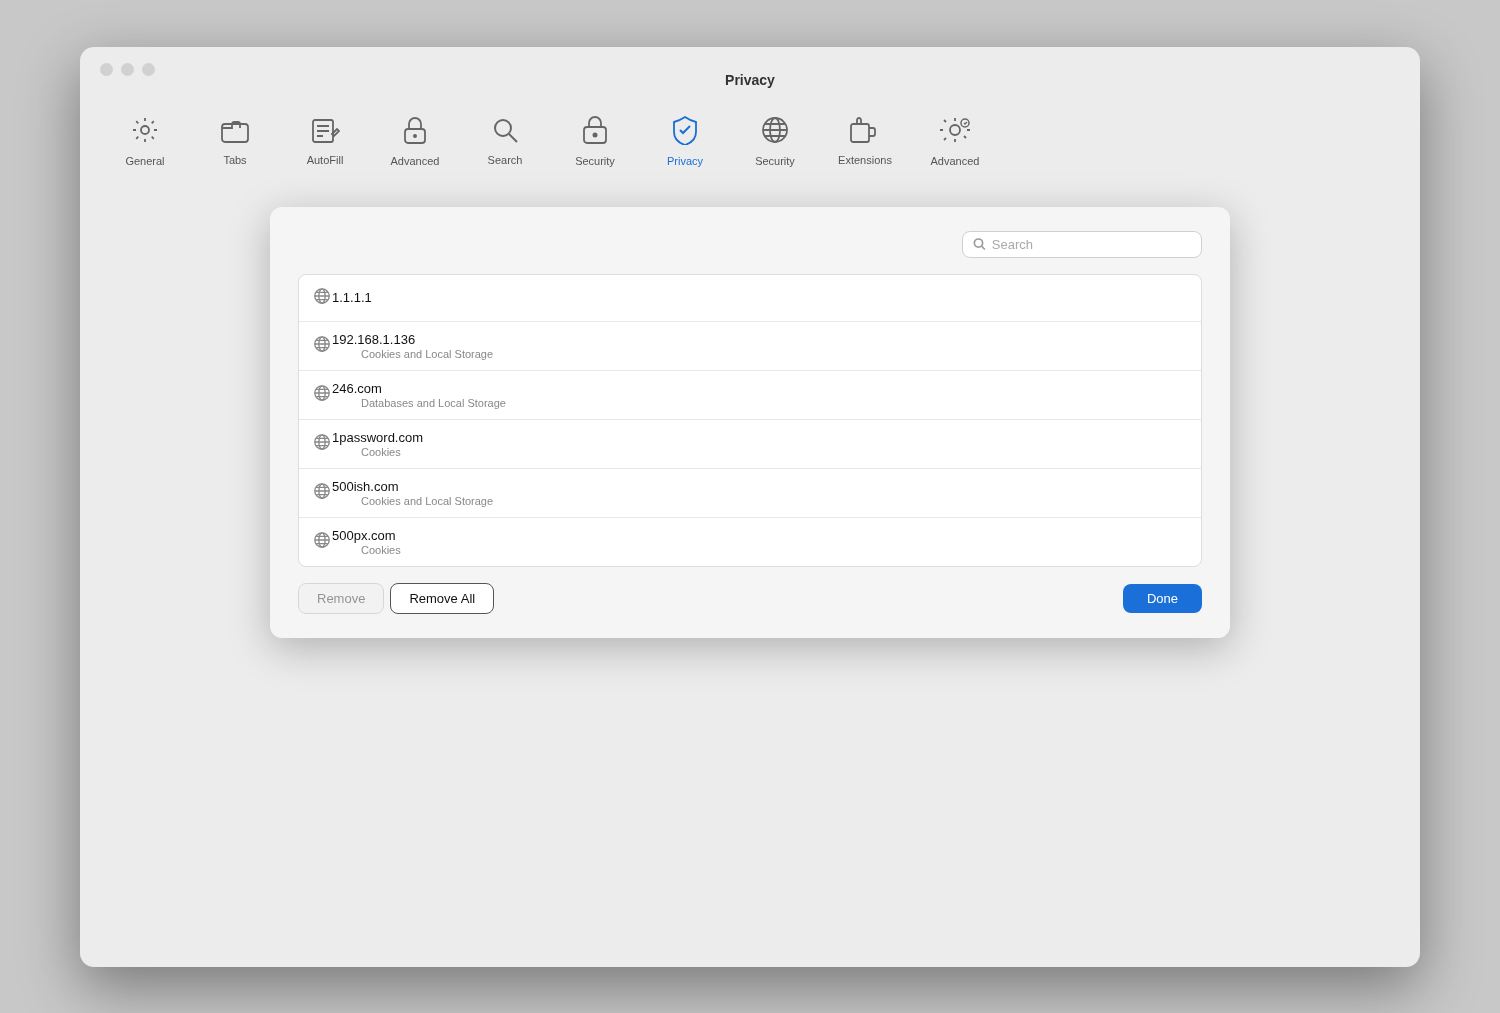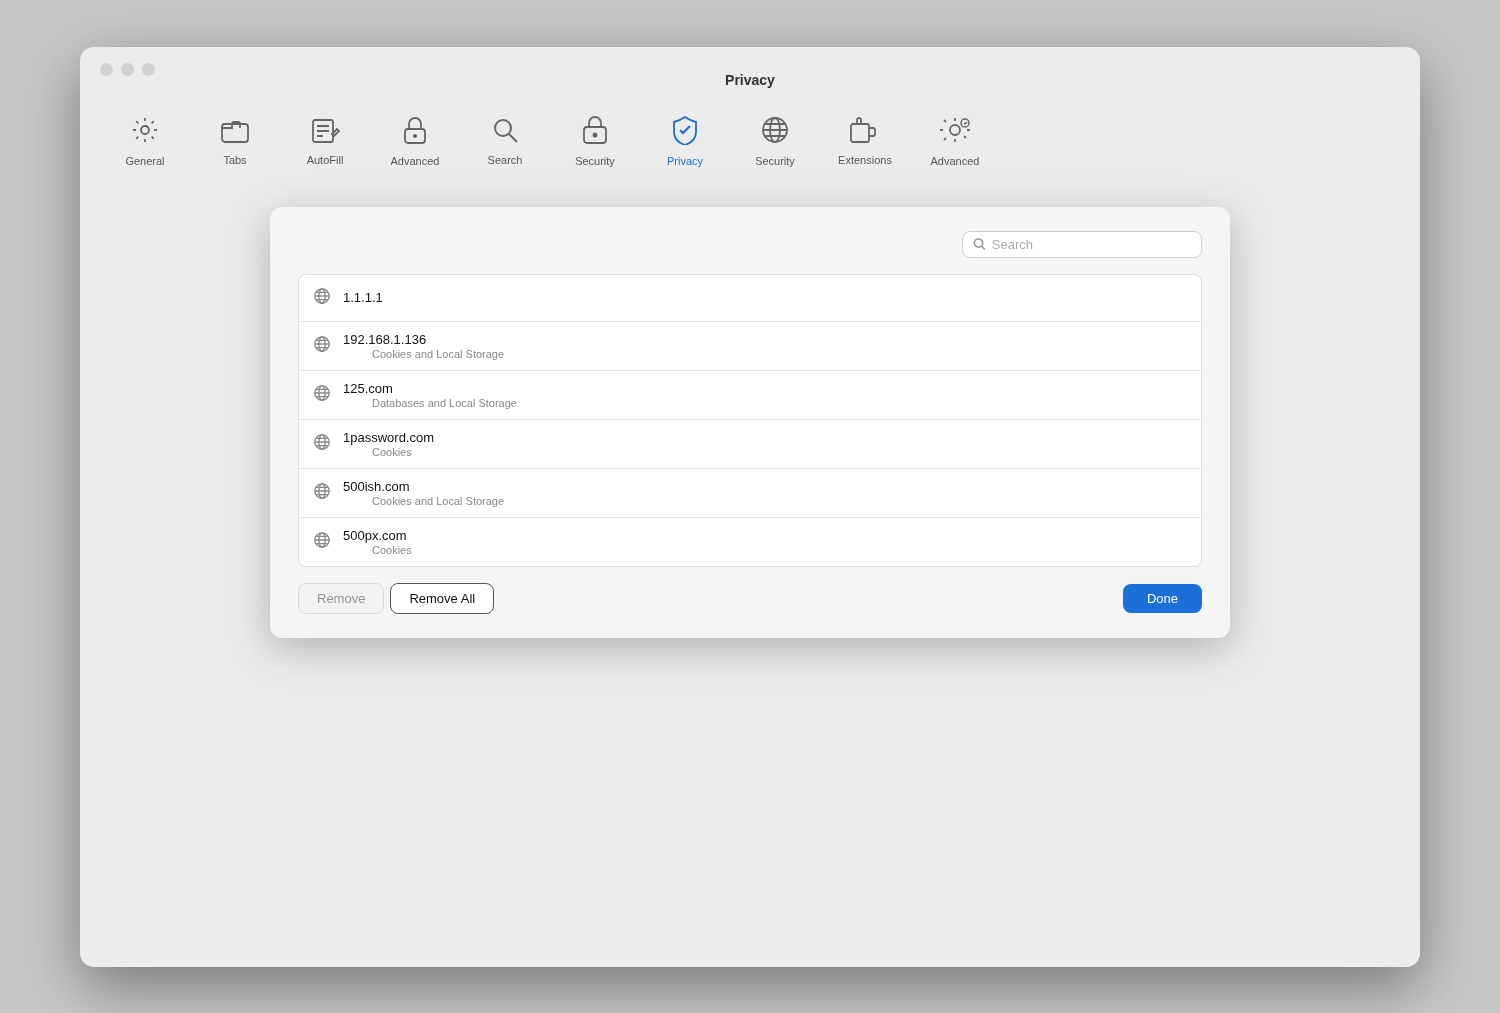--- a/index.html
+++ b/index.html
@@ -164,21 +164,21 @@
       overflow-y: auto;
       flex: 1;
       position: relative;
     }
 
     .site-row {
       display: flex;
       align-items: center;
       padding: 10px 14px;
       border-bottom: 1px solid #e8e8e8;
-      gap: 12px;
+      gap: 1px;
       min-height: 44px;
     }
 
     .site-row:last-child {
       border-bottom: none;
     }
 
     .site-row.no-subtitle {
       align-items: center;
       padding-top: 12px;
@@ -439,21 +439,21 @@
           </div>
           <div class="site-row">
             <span><svg class="globe-svg" viewBox="0 0 20 20" fill="none" stroke="#888" stroke-width="1.4">
       <circle cx="10" cy="10" r="8"></circle>
       <ellipse cx="10" cy="10" rx="3.5" ry="8"></ellipse>
       <line x1="2" y1="10" x2="18" y2="10"></line>
       <line x1="3.5" y1="6" x2="16.5" y2="6"></line>
       <line x1="3.5" y1="14" x2="16.5" y2="14"></line>
     </svg></span>
             <div class="site-info">
-              <span class="site-name">125.com</span>
+              <span class="site-name">246.com</span>
               <span class="site-subtitle">Databases and Local Storage</span>
             </div>
           </div>
           <div class="site-row">
             <span><svg class="globe-svg" viewBox="0 0 20 20" fill="none" stroke="#888" stroke-width="1.4">
       <circle cx="10" cy="10" r="8"></circle>
       <ellipse cx="10" cy="10" rx="3.5" ry="8"></ellipse>
       <line x1="2" y1="10" x2="18" y2="10"></line>
       <line x1="3.5" y1="6" x2="16.5" y2="6"></line>
       <line x1="3.5" y1="14" x2="16.5" y2="14"></line>

